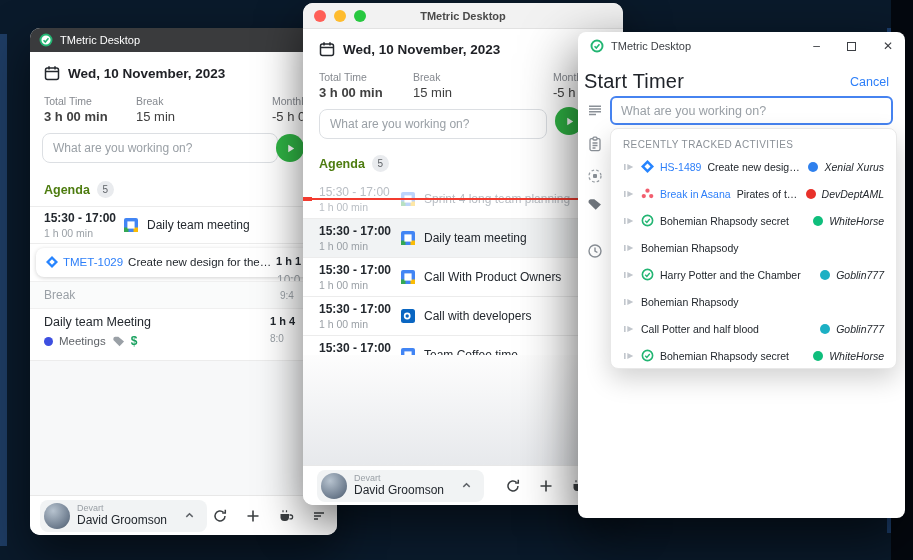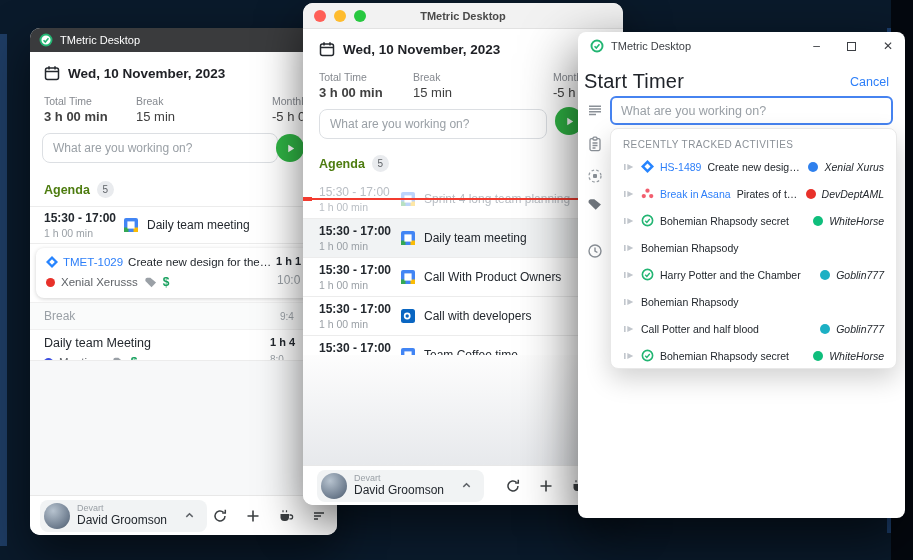--- a/index.html
+++ b/index.html
@@ -216,30 +216,20 @@
     <div class="task-card">
       <div class="tc-line1">
         <span>
           <svg width="12" height="12" viewBox="0 0 14 14">
               <path d="M7 0l7 7-7 7L0 7z" fill="#2684ff"></path>
               <path d="M7 3.8L10.2 7 7 10.2 3.8 7z" fill="#fff"></path>
             </svg>
         </span>
         <span class="tc-link">TMET-1029</span>
         <span class="tc-title">Create new design for the time editor</span>
-      </div>
-      <div class="tc-line2">
-        <span class="dot" style="background: rgb(232, 49, 42);"></span>
-        <span class="proj-name">Xenial Xerusss</span>
-        <span style="cursor:pointer;">
-          <svg width="13" height="13" viewBox="0 0 14 14">
-              <path d="M1.5 4c0-1.1.9-2 2-2h3.3L13 7.1 8.1 12 1.5 5.4z" fill="#9aa0a6"></path>
-            </svg>
-        </span>
-        <span class="dollar" style="cursor:pointer;">$</span>
       </div>
       <div class="tc-right1">1 h 1</div>
       <div class="tc-right2">10:0</div>
     </div>
 
     <div class="break-row">
       <span class="break-lbl">Break</span>
       <span class="break-time">9:4</span>
     </div>
 

